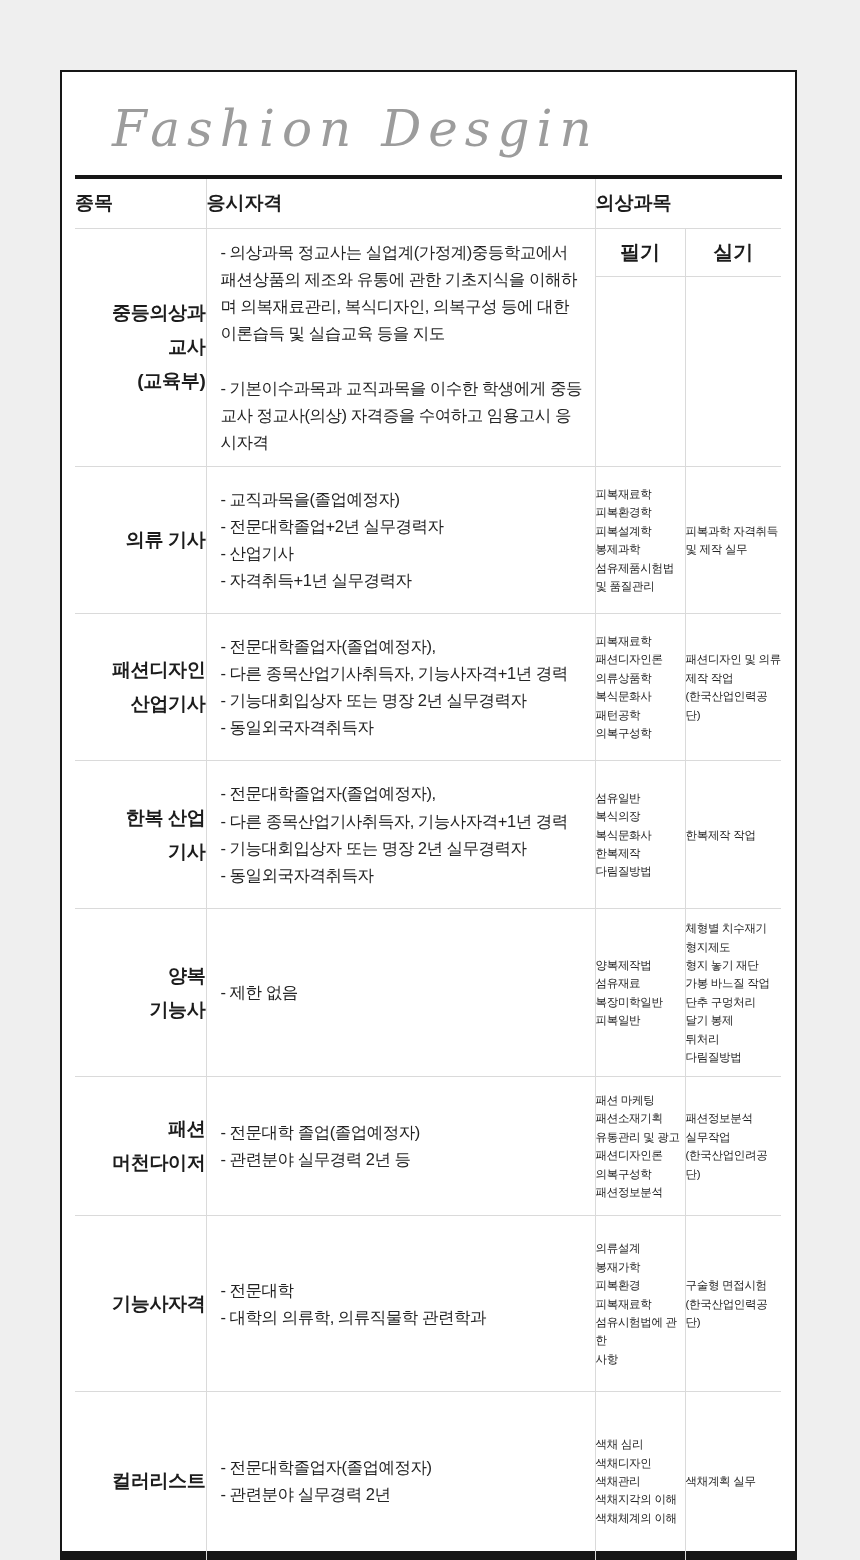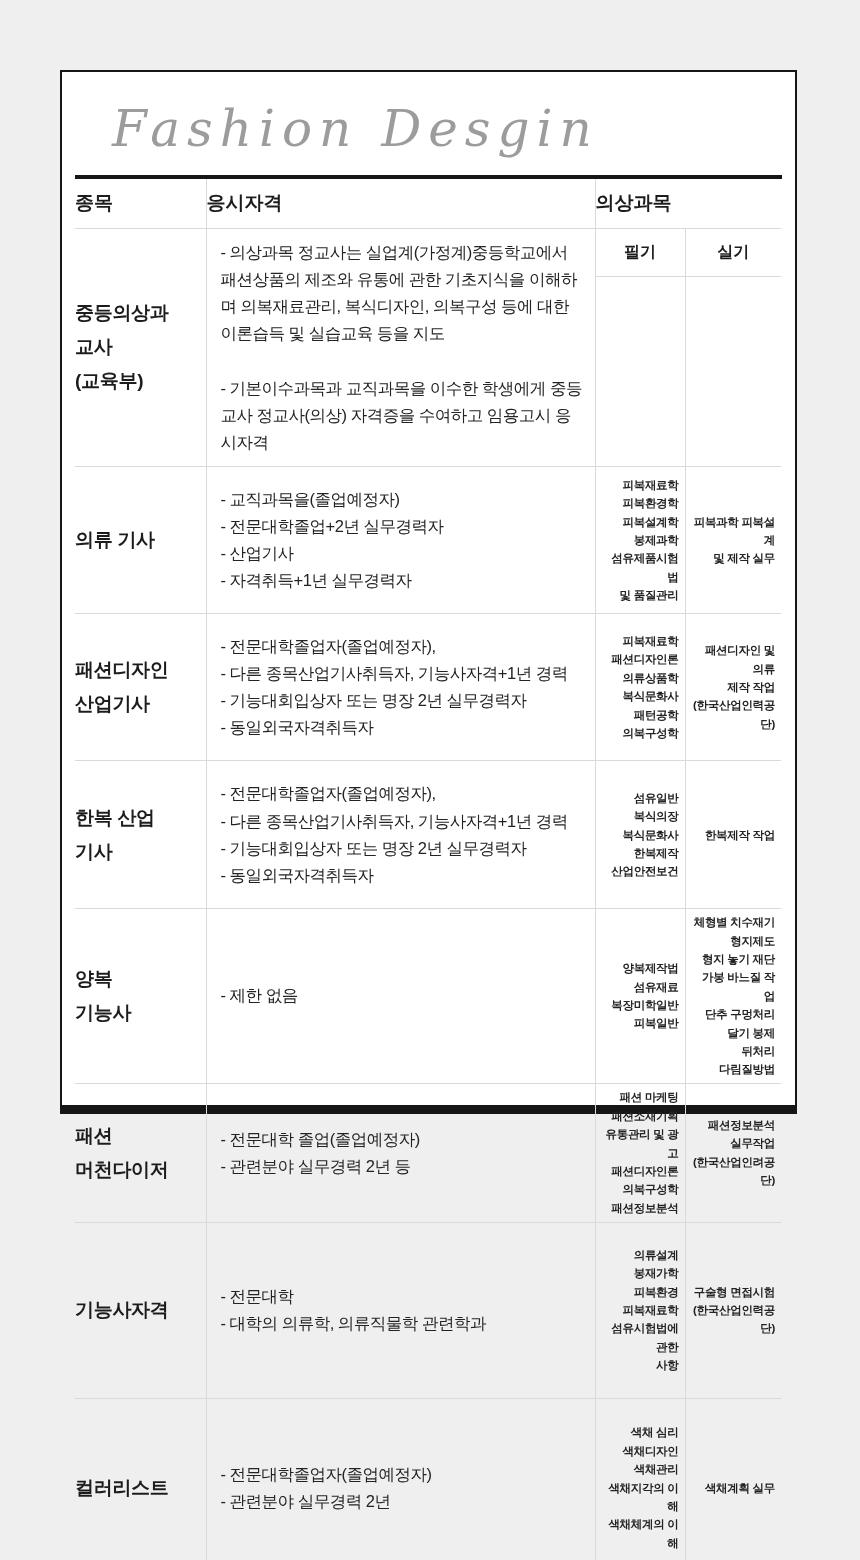--- a/index.html
+++ b/index.html
@@ -6,21 +6,21 @@
   html,body { width:860px; height:1560px; }
   body {
     background:#efefef;
     font-family:"Liberation Sans","DejaVu Sans",sans-serif;
     overflow:hidden;
     position:relative;
   }
   .card {
     position:absolute;
     left:60px; top:70px;
-    width:737px; height:1044px;
+    width:737px; height:1490px;
     background:#ffffff;
     border:2px solid #161616;
     border-bottom-width:9px;
   }
   .title-wrap {
     height:103px;
     display:flex;
     align-items:center;
     padding-left:50px;
     padding-top:10px;
@@ -49,53 +49,53 @@
   tr > *:first-child { border-left:none; }
   tr > *:last-child  { border-right:none; }
   tr.head th { border-top:none; }
   tr.head th {
     font-size:19px;
     font-weight:700;
     text-align:left;
     color:#1c1c1c;
   }
   th.subhead {
-    font-size:16px;
+    font-size:20px;
     font-weight:700;
     text-align:center;
     color:#1c1c1c;
   }
   td.cat {
     font-size:19px;
     font-weight:700;
-    text-align:left;
+    text-align:right;
     line-height:1.8;
     white-space:pre-line;
     color:#1c1c1c;
     letter-spacing:-0.3px;
   }
   td.elig {
     font-size:16.5px;
     font-weight:500;
     line-height:1.65;
     white-space:pre-line;
     letter-spacing:-0.5px;
     padding:10px 8px 10px 14px;
     text-align:left;
     color:#232323;
     margin-top:20px;
   }
   td.subj {
     font-size:11.5px;
-    font-weight:700;
-    text-align:right;
+    font-weight:400;
+    text-align:left;
     line-height:1.6;
     white-space:pre-line;
     letter-spacing:-0.3px;
-    padding:4px 6px;
+    padding:4px 0;
     color:#232323;
   }
 </style>
 </head>
 <body>
 
 <div class="card">
 
   <div class="title-wrap">
     <span class="script-title">Fashion Desgin</span>
@@ -138,21 +138,21 @@
       <td class="elig">- 교직과목을(졸업예정자)
 - 전문대학졸업+2년 실무경력자
 - 산업기사
 - 자격취득+1년 실무경력자</td>
       <td class="subj">피복재료학
 피복환경학
 피복설계학
 봉제과학
 섬유제품시험법
 및 품질관리</td>
-      <td class="subj">피복과학 피복설계
+      <td class="subj">피복과학 자격취득
 및 제작 실무</td>
     </tr>
 
     <tr style="height:147px">
       <td class="cat">패션디자인
 산업기사</td>
       <td class="elig">- 전문대학졸업자(졸업예정자),
 - 다른 종목산업기사취득자, 기능사자격+1년 경력
 - 기능대회입상자 또는 명장 2년 실무경력자
 - 동일외국자격취득자</td>
@@ -171,21 +171,21 @@
       <td class="cat">한복 산업
 기사</td>
       <td class="elig">- 전문대학졸업자(졸업예정자),
 - 다른 종목산업기사취득자, 기능사자격+1년 경력
 - 기능대회입상자 또는 명장 2년 실무경력자
 - 동일외국자격취득자</td>
       <td class="subj">섬유일반
 복식의장
 복식문화사
 한복제작
-산업안전보건</td>
+다림질방법</td>
       <td class="subj">한복제작 작업</td>
     </tr>
 
     <tr style="height:168px">
       <td class="cat">양복
 기능사</td>
       <td class="elig">- 제한 없음</td>
       <td class="subj">양복제작법
 섬유재료
 복장미학일반

